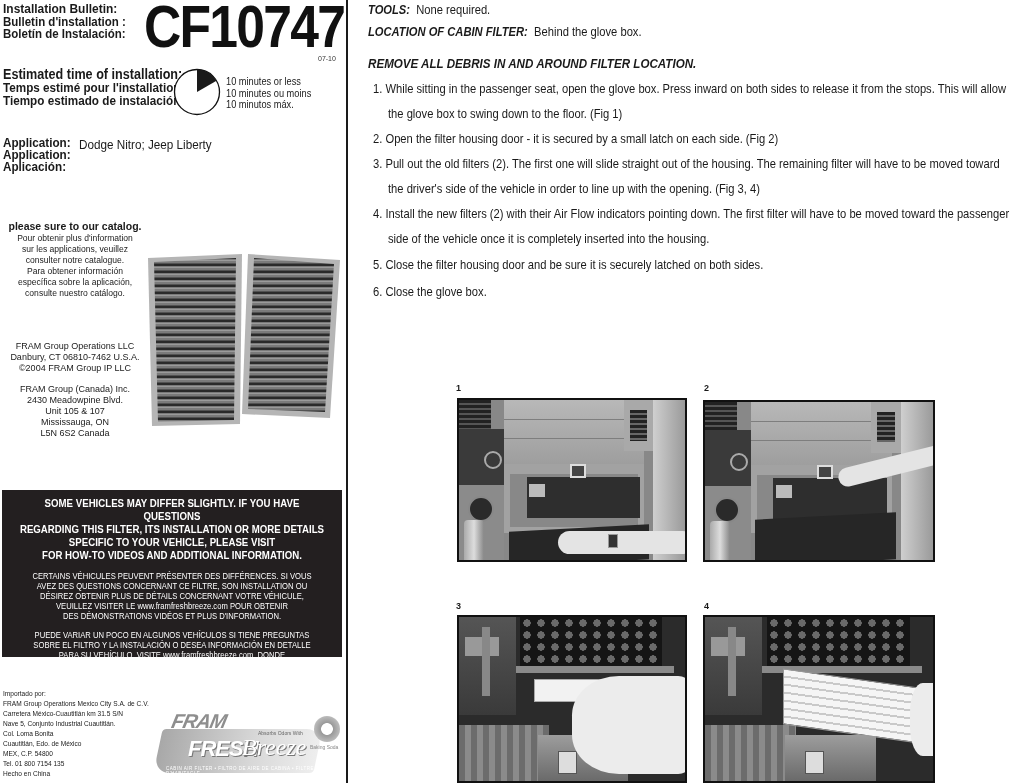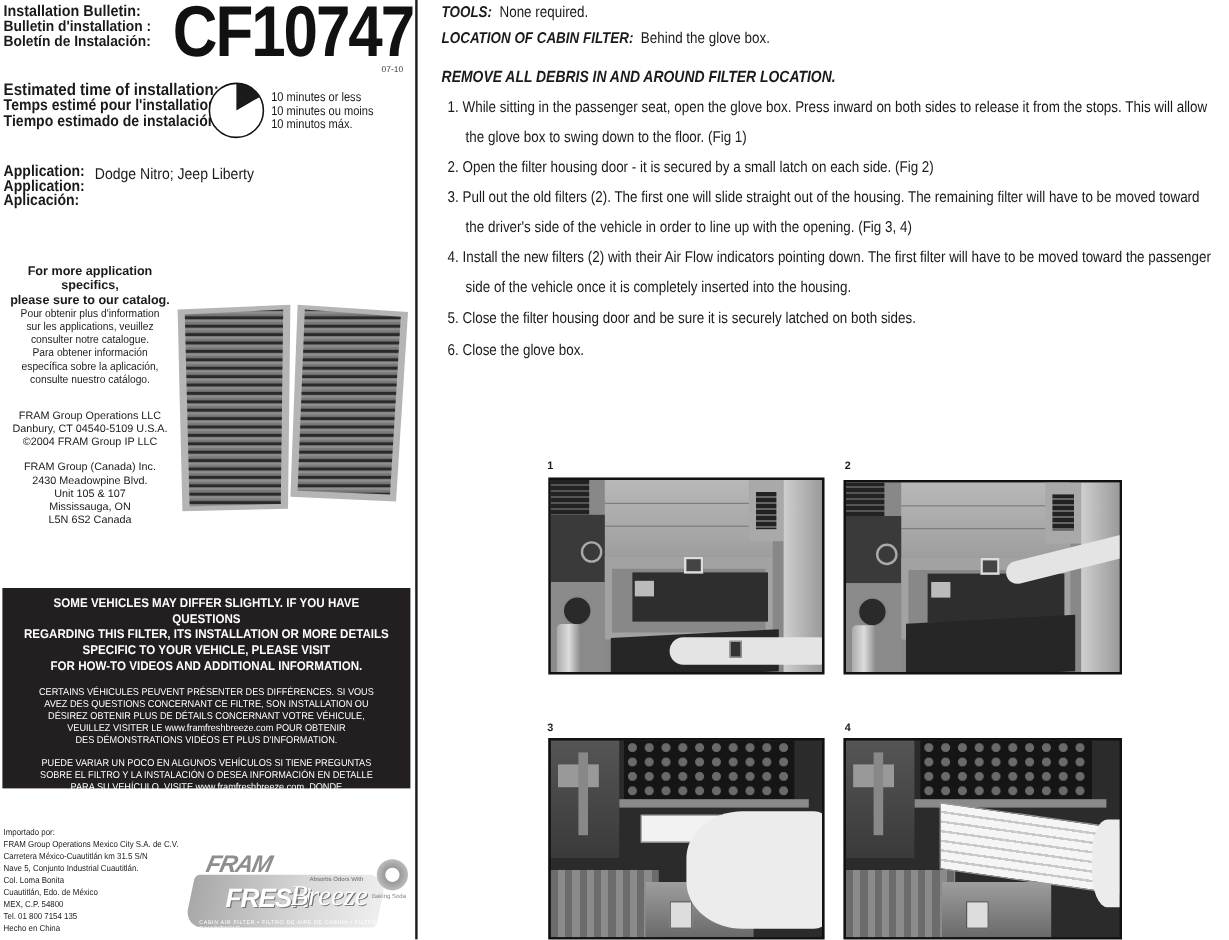--- a/index.html
+++ b/index.html
@@ -125,33 +125,32 @@
   </div>
 
   <div class="app-labels">
     <div>Application:</div>
     <div>Application:</div>
     <div>Aplicación:</div>
   </div>
   <div class="app-value">Dodge Nitro; Jeep Liberty</div>
 
   <div class="catalog">
-    <div class="en">For more application specifics,</div>
     <div class="en">please sure to our catalog.</div>
     <div class="fr">Pour obtenir plus d'information</div>
     <div class="fr">sur les applications, veuillez</div>
     <div class="fr">consulter notre catalogue.</div>
     <div class="es">Para obtener información</div>
     <div class="es">específica sobre la aplicación,</div>
     <div class="es">consulte nuestro catálogo.</div>
   </div>
 
   <div class="address">
     <div>FRAM Group Operations LLC</div>
-    <div>Danbury, CT 04540-5109 U.S.A.</div>
+    <div>Danbury, CT 06810-7462 U.S.A.</div>
     <div>©2004 FRAM Group IP LLC</div>
     <div class="gap"></div>
     <div>FRAM Group (Canada) Inc.</div>
     <div>2430 Meadowpine Blvd.</div>
     <div>Unit 105 &amp; 107</div>
     <div>Mississauga, ON</div>
     <div>L5N 6S2 Canada</div>
   </div>
 
   <svg class="filter-img" viewBox="0 0 196 176">

